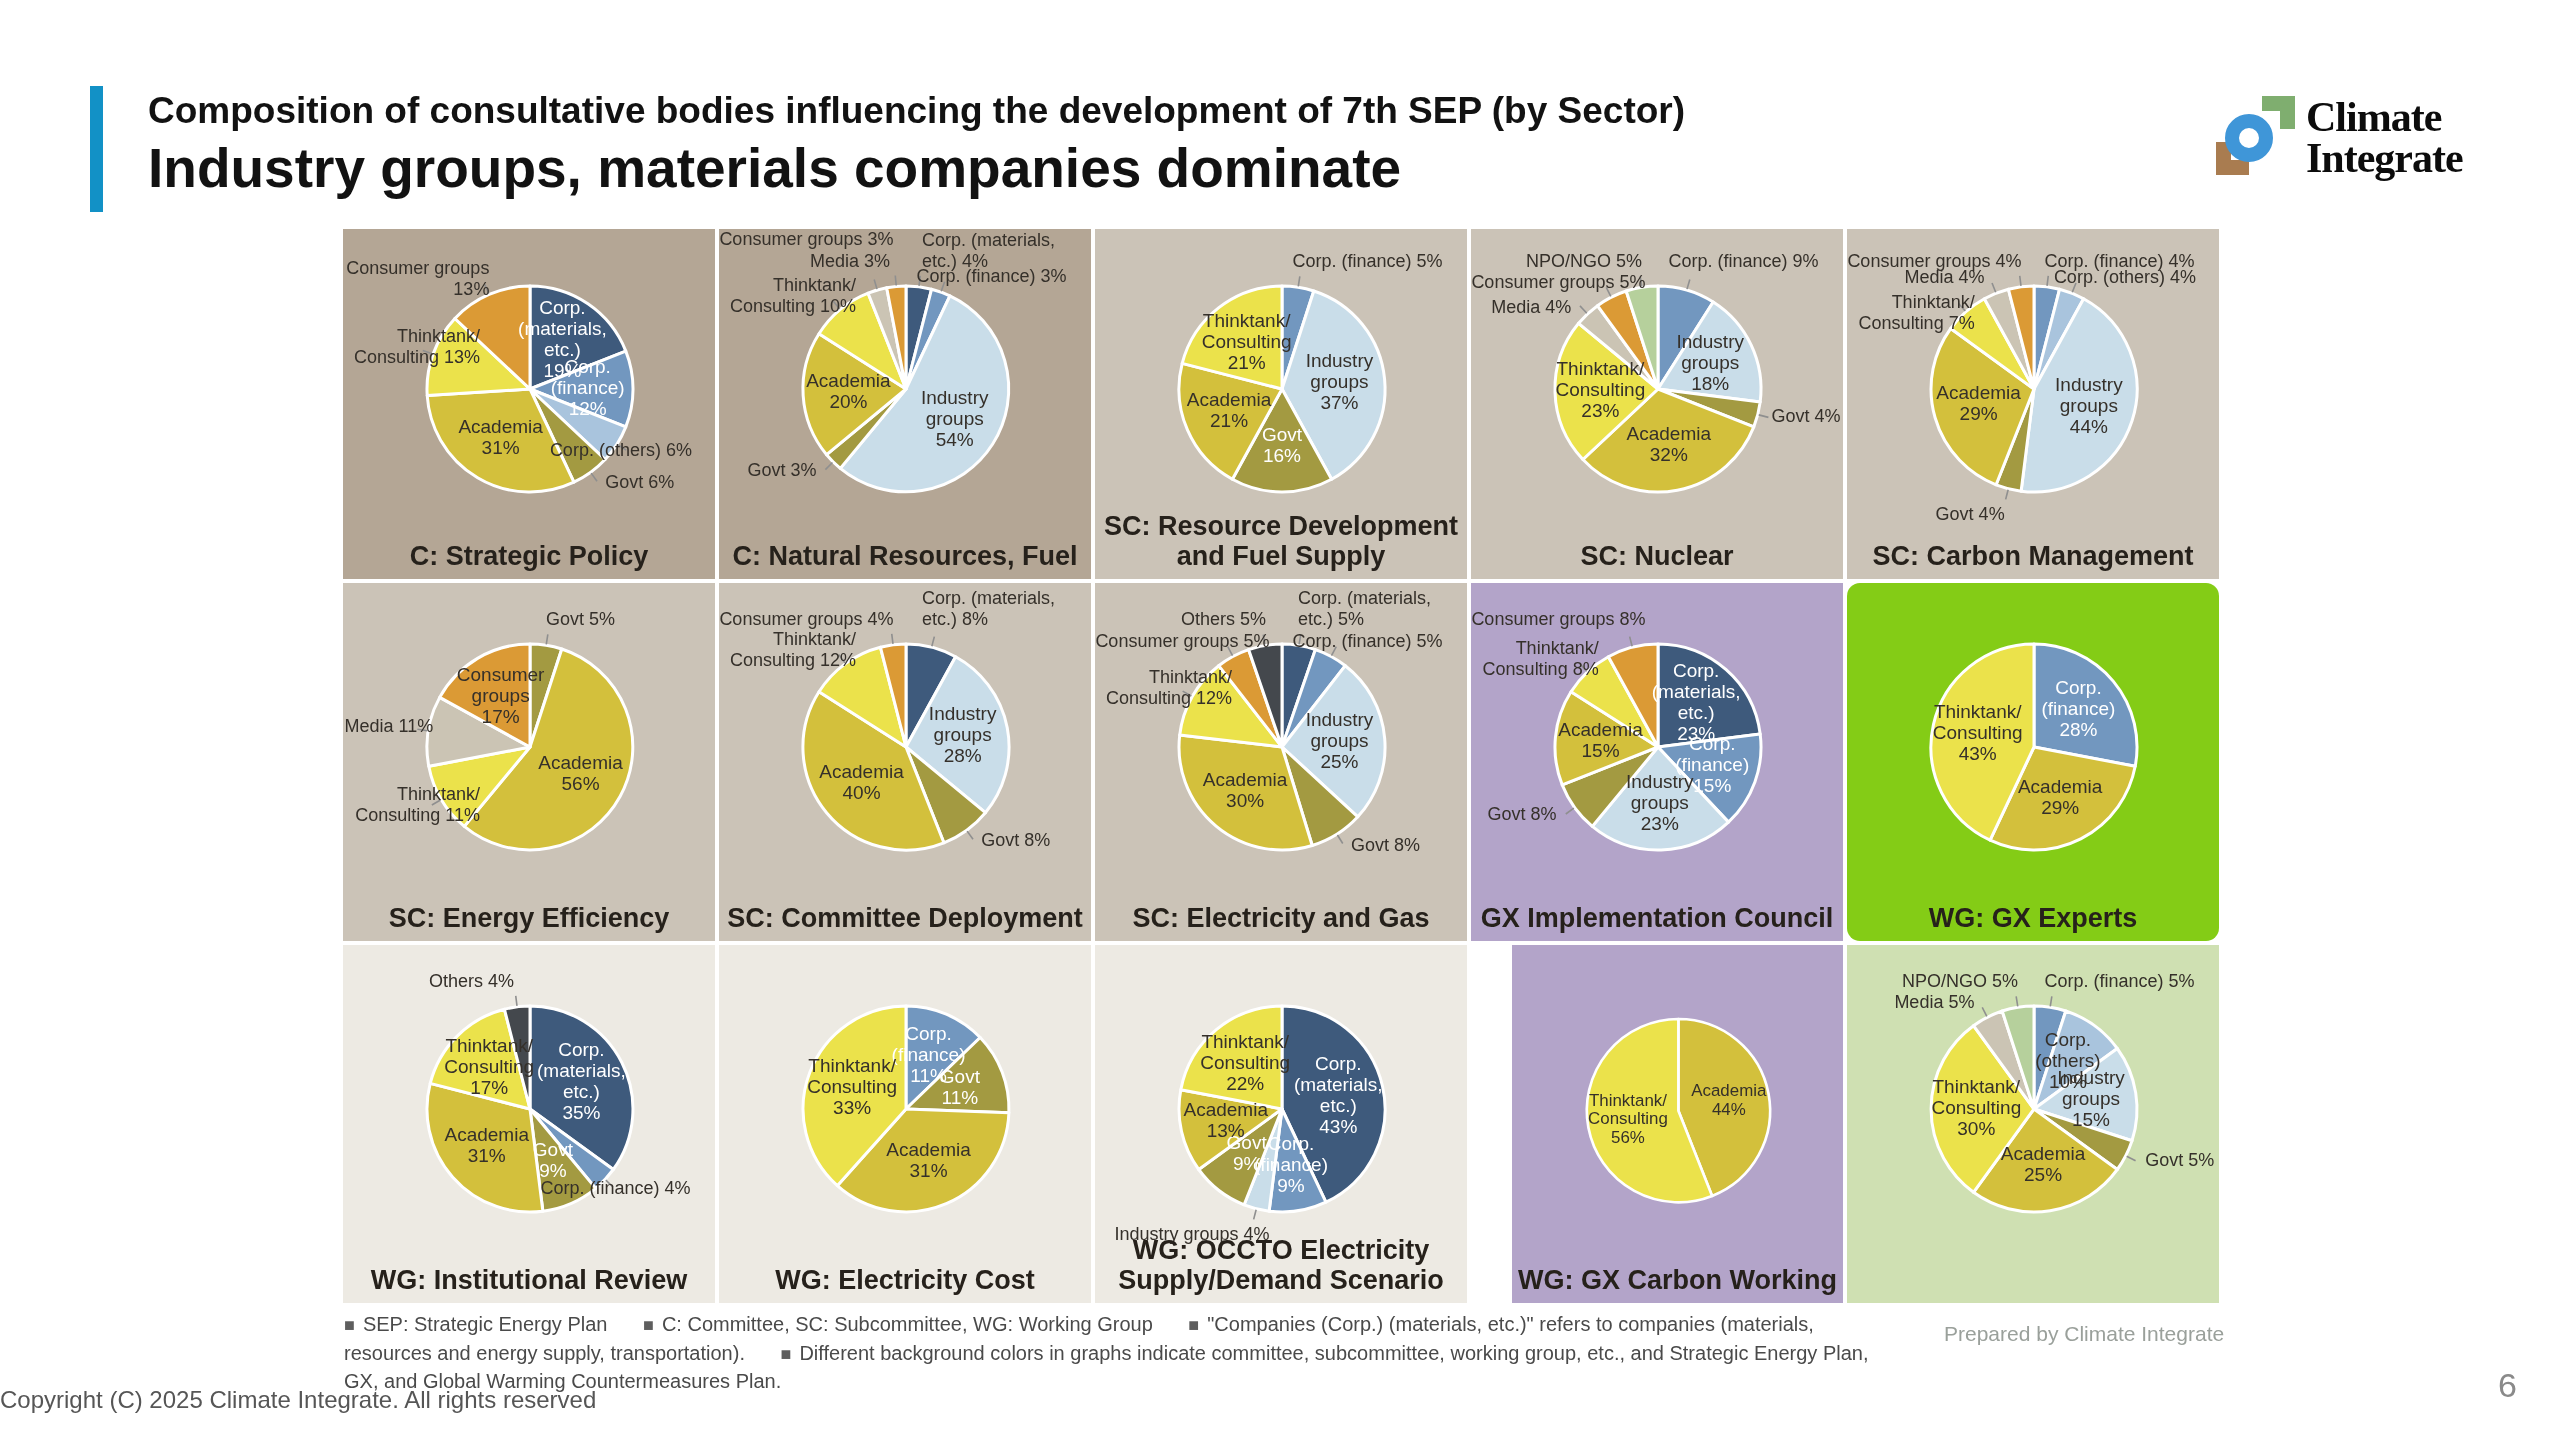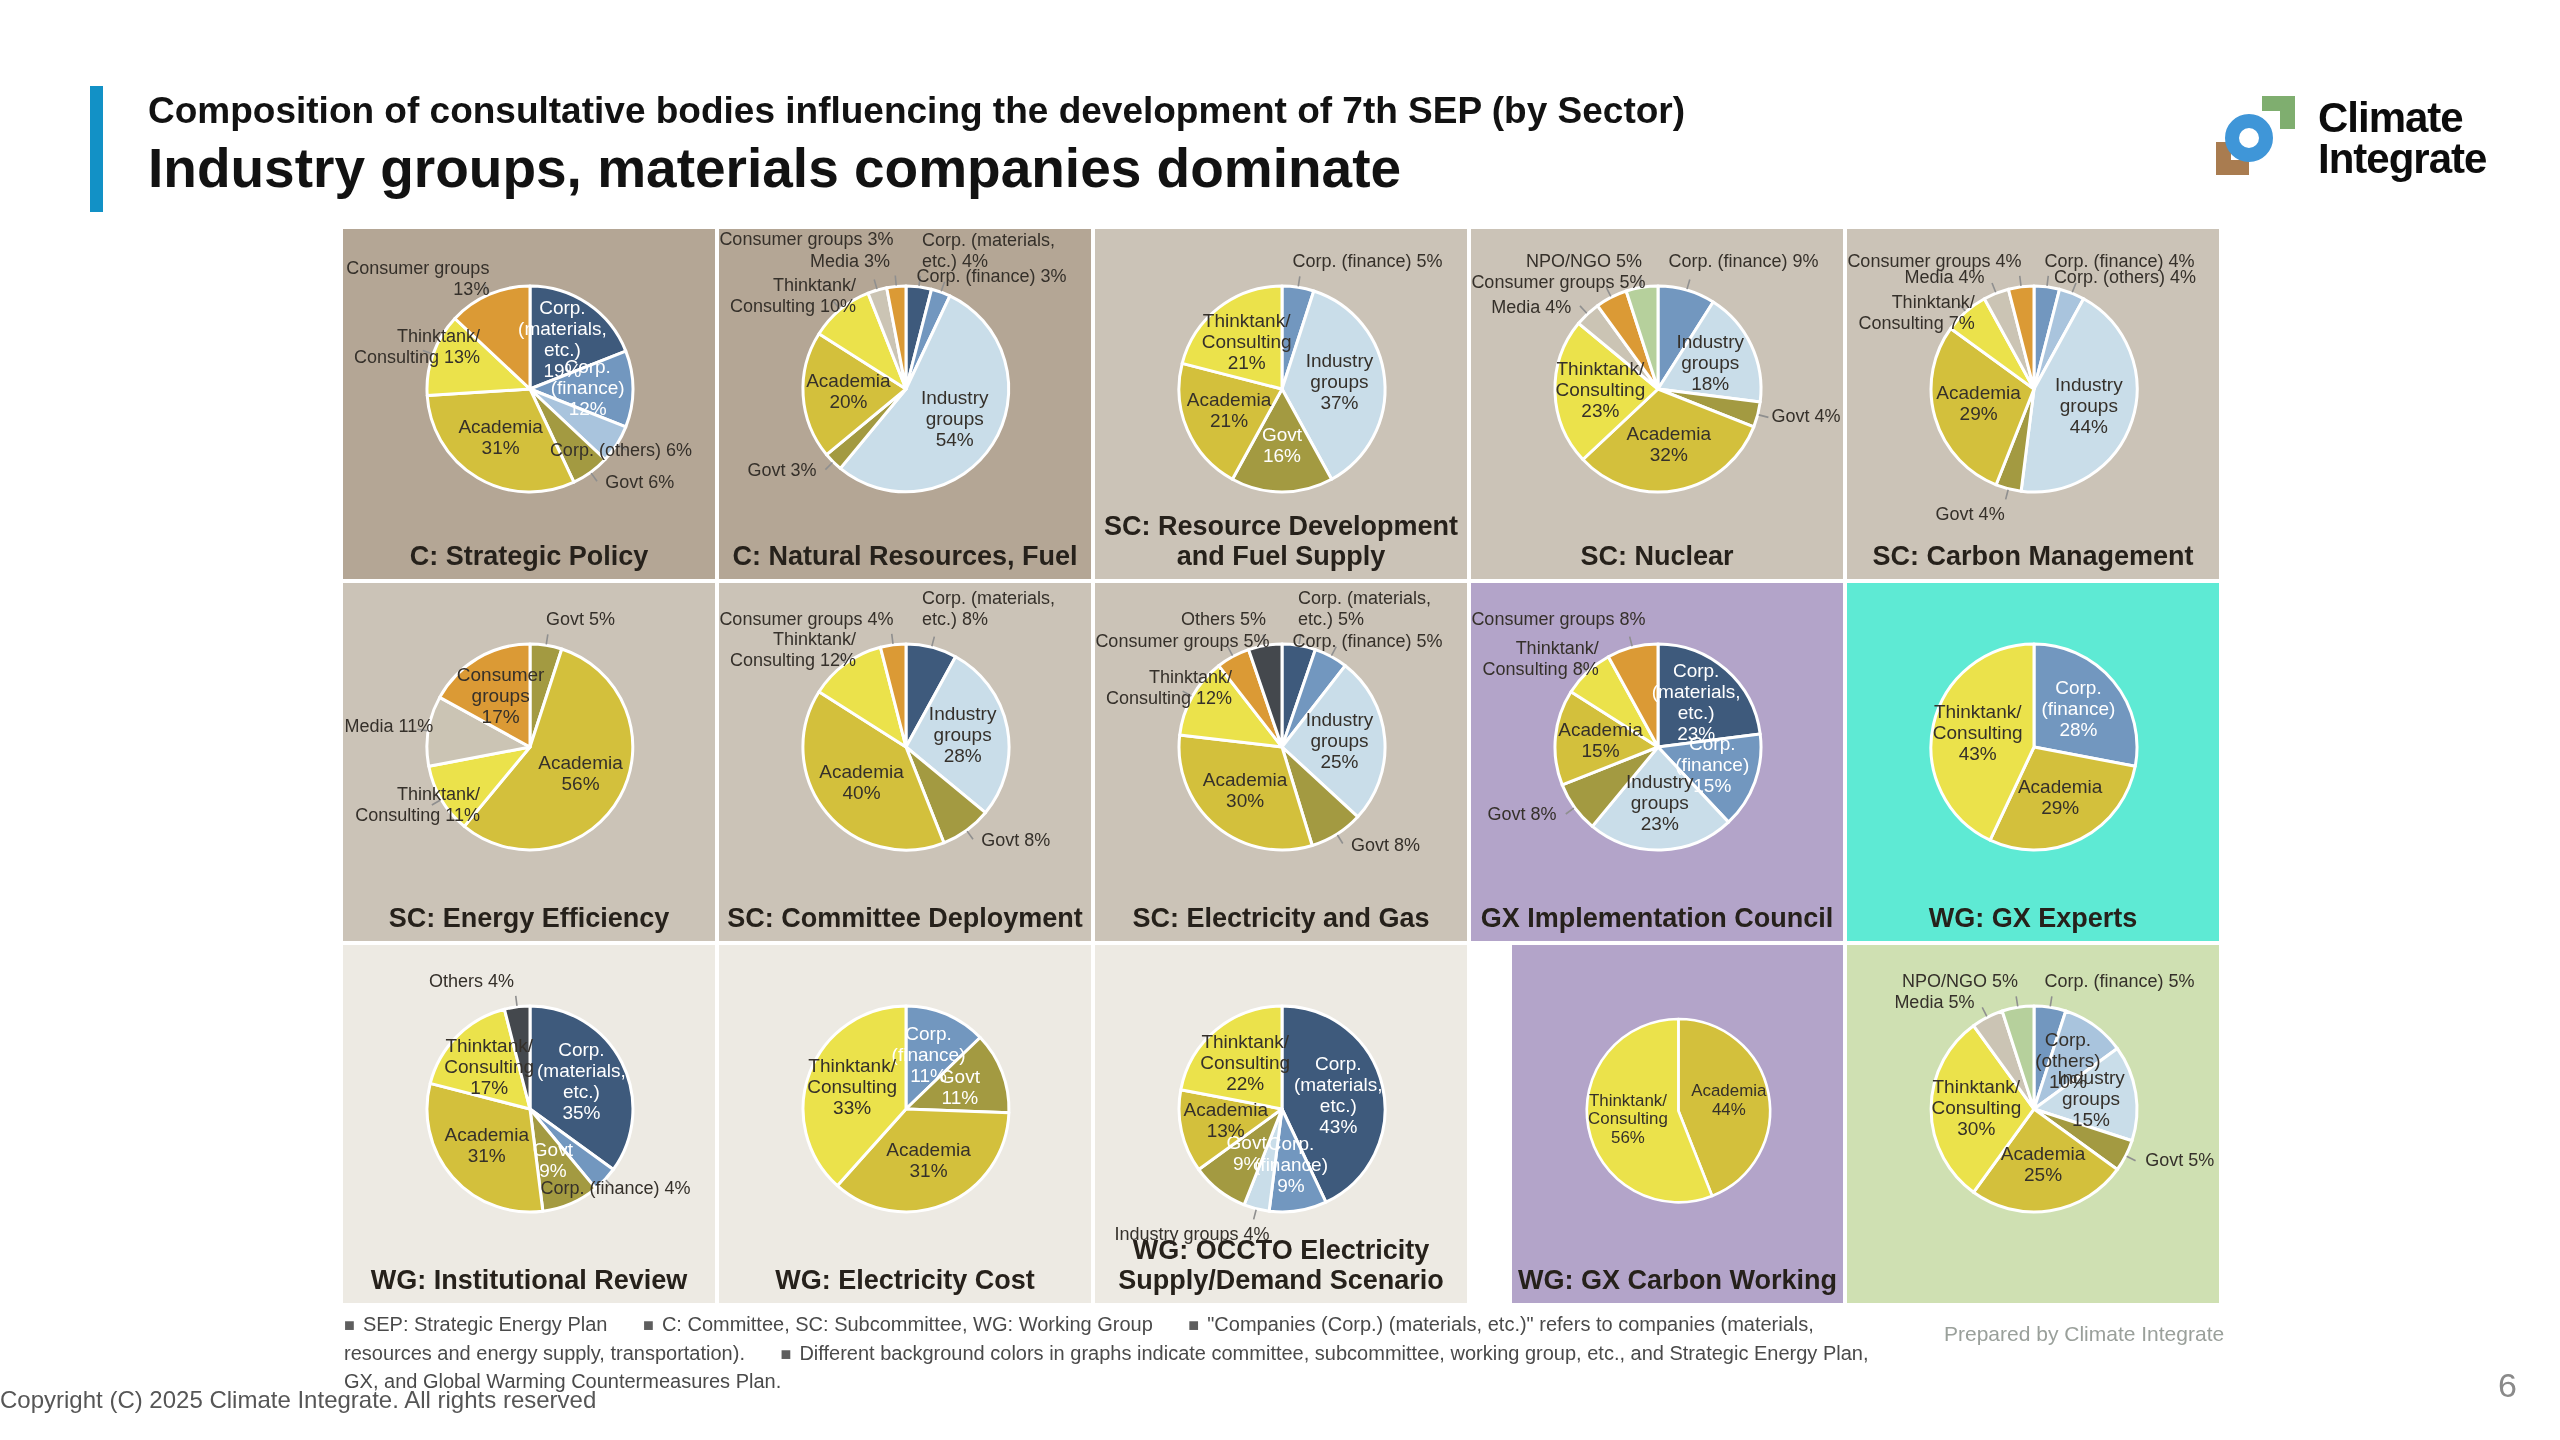--- a/index.html
+++ b/index.html
@@ -3,21 +3,21 @@
 <meta charset="utf-8">
 <style>
   html,body{margin:0;padding:0;}
   body{
     width:2560px;height:1440px;position:relative;background:#ffffff;
     font-family:"Liberation Sans", sans-serif;overflow:hidden;
   }
   .accent-bar{position:absolute;left:90px;top:86px;width:13px;height:126px;}
   .subtitle{position:absolute;left:148px;top:90px;font-size:37px;font-weight:bold;color:#121212;white-space:nowrap;}
   .main-title{position:absolute;left:148px;top:136px;font-size:55px;font-weight:bold;color:#121212;white-space:nowrap;}
-  .logo{position:absolute;left:2208px;top:88px;display:flex;align-items:center;gap:14px;}
+  .logo{position:absolute;left:2208px;top:88px;display:flex;align-items:center;gap:2px;font-family:Liberation Serif, serif;}
   .logo-text{font-size:42px;font-weight:bold;line-height:0.98;color:#0c0c0c;letter-spacing:-1px;}
   .chart-grid{
     position:absolute;left:343px;top:229px;
     display:grid;grid-template-columns:repeat(5,372px);grid-template-rows:350px 358px 358px;gap:4px;
   }
   .cell{position:relative;}
   .cell svg{position:absolute;left:0;top:0;width:100%;height:100%;}
   .chart-title{
     position:absolute;left:6px;right:6px;bottom:8px;text-align:center;
     font-size:27px;font-weight:bold;color:#26211b;line-height:1.12;
@@ -252,21 +252,21 @@
         <line x1="102.86223258500547" y1="221.1296662384172" x2="94.772062641256" y2="227.00751876134194" stroke="#8f8f8f" stroke-width="1.6"></line>
         <text x="129.57598588169435" y="148.77183248778806" text-anchor="middle" fill="#35302a" font-size="19"><tspan x="129.57598588169435">Academia</tspan><tspan x="129.57598588169435" dy="21">15%</tspan></text>
         <line x1="115.80710098341635" y1="84.18726274817323" x2="108.96162992412945" y2="76.8975764739591" stroke="#8f8f8f" stroke-width="1.6"></line>
         <line x1="161.13625173485514" y1="59.267351242622354" x2="158.6493528632066" y2="49.58151963133605" stroke="#8f8f8f" stroke-width="1.6"></line>
         <text x="127.68" y="67.38170196427347" text-anchor="end" fill="#35302a" font-size="18"><tspan x="127.68">Thinktank/</tspan><tspan x="127.68" dy="21">Consulting 8%</tspan></text>
         <text x="85.53599466375621" y="233.25865977051185" text-anchor="end" fill="#35302a" font-size="18"><tspan x="85.53599466375621">Govt 8%</tspan></text>
         <text x="174.48000000000002" y="38.4" text-anchor="end" fill="#35302a" font-size="18"><tspan x="174.48000000000002">Consumer groups 8%</tspan></text>
       </svg>
       <div class="chart-title">GX Implementation Council</div>
     </div>
-  <div class="cell" style="background: #5eead4;">
+  <div class="cell" style="background: #84cc16; border-radius: 13px;">
       <svg class="pie" viewBox="0 0 372 350" preserveAspectRatio="xMidYMid meet">
         <path d="M187,160 L187.0,57.0 A103,103 0 0 1 288.2,179.3 Z" fill="#7297bf" stroke="#ffffff" stroke-width="3" stroke-linejoin="round"></path>
         <path d="M187,160 L288.2,179.3 A103,103 0 0 1 143.1,253.2 Z" fill="#d3c03c" stroke="#ffffff" stroke-width="3" stroke-linejoin="round"></path>
         <path d="M187,160 L143.1,253.2 A103,103 0 0 1 187.0,57.0 Z" fill="#ebe24b" stroke="#ffffff" stroke-width="3" stroke-linejoin="round"></path>
         <text x="231.44320384330754" y="106.93338427129558" text-anchor="middle" fill="#ffffff" font-size="19"><tspan x="231.44320384330754">Corp.</tspan><tspan x="231.44320384330754" dy="21">(finance)</tspan><tspan x="231.44320384330754" dy="21">28%</tspan></text>
         <text x="213.18617202497705" y="205.59325631518504" text-anchor="middle" fill="#35302a" font-size="19"><tspan x="213.18617202497705">Academia</tspan><tspan x="213.18617202497705" dy="21">29%</tspan></text>
         <text x="130.70912117137303" y="131.11749783624745" text-anchor="middle" fill="#35302a" font-size="19"><tspan x="130.70912117137303">Thinktank/</tspan><tspan x="130.70912117137303" dy="21">Consulting</tspan><tspan x="130.70912117137303" dy="21">43%</tspan></text>
       </svg>
       <div class="chart-title">WG: GX Experts</div>
     </div>

